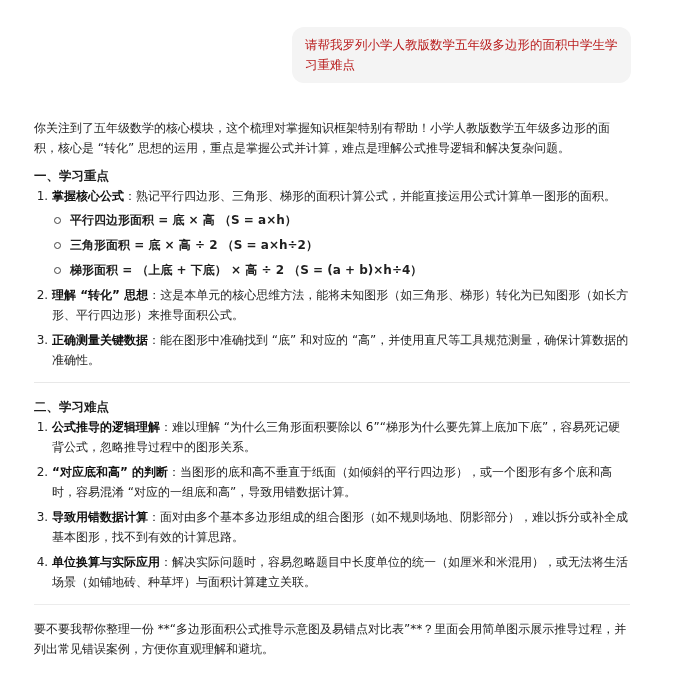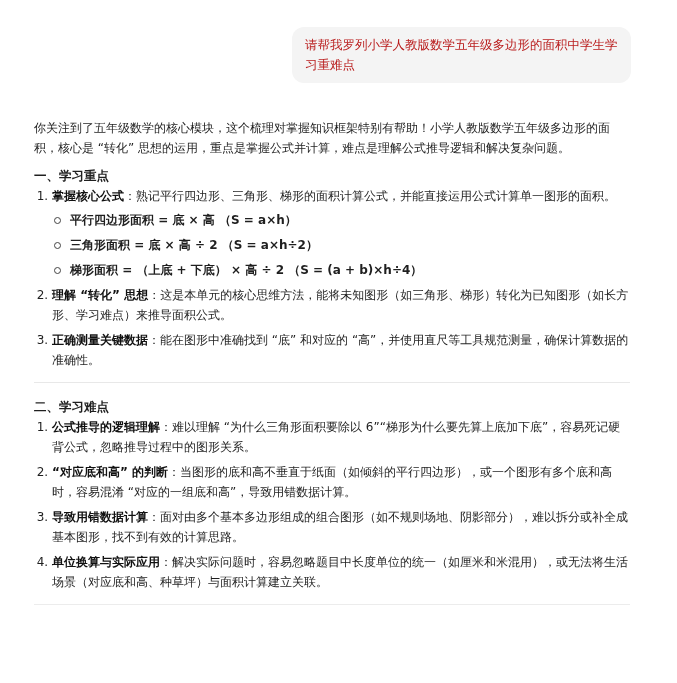--- a/index.html
+++ b/index.html
@@ -38,40 +38,41 @@
   <ol>
     <li>
       <b>掌握核心公式</b><span>：熟记平行四边形、三角形、梯形的面积计算公式，并能直接运用公式计算单一图形的面积。</span>
       <ul class="sub">
         <li><span class="bullet"></span><span>平行四边形面积 = 底 × 高 （S = a×h）</span></li>
         <li><span class="bullet"></span><span>三角形面积 = 底 × 高 ÷ 2 （S = a×h÷2）</span></li>
         <li><span class="bullet"></span><span>梯形面积 = （上底 + 下底） × 高 ÷ 2 （S = (a + b)×h÷4）</span></li>
       </ul>
     </li>
     <li>
-      <b>理解 “转化” 思想</b><span>：这是本单元的核心思维方法，能将未知图形（如三角形、梯形）转化为已知图形（如长方形、学习难点）来推导面积公式。</span>
+      <b>理解 “转化” 思想</b><span>：这是本单元的核心思维方法，能将未知图形（如三角形、梯形）转化为已知图形（如长方形、平行四边形）来推导面积公式。</span>
     </li>
     <li>
       <b>正确测量关键数据</b><span>：能在图形中准确找到 “底” 和对应的 “高”，并使用直尺等工具规范测量，确保计算数据的准确性。</span>
     </li>
   </ol>
 
   <div class="divider"></div>
 
   <p class="h3">二、学习难点</p>
   <ol>
     <li>
       <b>公式推导的逻辑理解</b><span>：难以理解 “为什么三角形面积要除以 6”“梯形为什么要先算上底加下底”，容易死记硬背公式，忽略推导过程中的图形关系。</span>
     </li>
     <li>
       <b>“对应底和高” 的判断</b><span>：当图形的底和高不垂直于纸面（如倾斜的平行四边形），或一个图形有多个底和高时，容易混淆 “对应的一组底和高”，导致用错数据计算。</span>
     </li>
     <li>
       <b>导致用错数据计算</b><span>：面对由多个基本多边形组成的组合图形（如不规则场地、阴影部分），难以拆分或补全成基本图形，找不到有效的计算思路。</span>
     </li>
     <li>
-      <b>单位换算与实际应用</b><span>：解决实际问题时，容易忽略题目中长度单位的统一（如厘米和米混用），或无法将生活场景（对应底和高、种草坪）与面积计算建立关联。</span>
+      <b>单位换算与实际应用</b><span>：解决实际问题时，容易忽略题目中长度单位的统一（如厘米和米混用），或无法将生活场景（如铺地砖、种草坪）与面积计算建立关联。</span>
     </li>
   </ol>
 
   <div class="divider2"></div>
 
+  <p>要不要我帮你整理一份 **“多边形面积公式推导示意图及易错点对比表”**？里面会用简单图示展示推导过程，并列出常见错误案例，方便你直观理解和避坑。</p>
 </div>
 
 </body></html>

